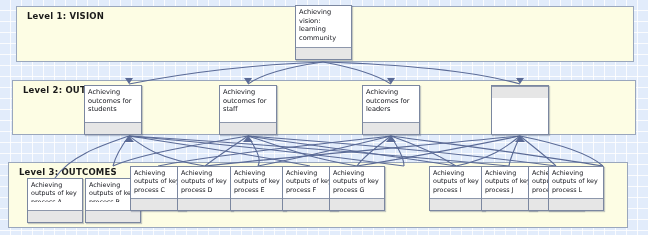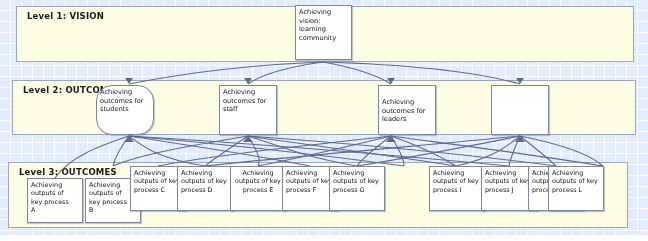--- a/index.html
+++ b/index.html
@@ -59,21 +59,21 @@
     white-space: nowrap;
   }
 
   
   .node {
     position: absolute;
     background: #ffffff;
     border: 1px solid #7b87a0;
     box-sizing: border-box;
     display: flex;
-    flex-direction: row;
+    flex-direction: column;
     box-shadow: 1px 1px 1px rgba(90,100,130,0.35);
   }
   .node-text {
     flex: 1 1 auto;
     padding: 2px 3px 0 3px;
     font-size: 6.6px;
     line-height: 1.32;
     color: #12131a;
     overflow: hidden;
     word-wrap: break-word;
@@ -83,35 +83,35 @@
     height: 11px;
     background: #e6e6e6;
     border-top: 1px solid #8d97ab;
   }
 
   
   #node-vision { left: 295px; top: 5px; width: 57px; height: 55px; }
 
   
   .node-outcome { top: 85px; width: 58px; height: 50px; }
-  #node-outcome-0 { left: 96px; border-radius: 16px; }
+  #node-outcome-0 { left: 84px; }
   #node-outcome-1 { left: 219px; }
-  #node-outcome-2 { left: 378px; align-items: center; }
+  #node-outcome-2 { left: 362px; }
   #node-outcome-3 { left: 491px; }
 
   
   .node-output { width: 56px; height: 45px; }
   .node-output .node-text { font-size: 6.4px; }
   .node-output.lowered { top: 178px; gap: 8px; }
   .node-output.raised  { top: 166px; }
   #node-output-0  { left: 27px; }
   #node-output-1  { left: 85px; }
   #node-output-2  { left: 130px; }
   #node-output-3  { left: 177px; justify-content: center; }
-  #node-output-4  { left: 230px; text-align: center; }
+  #node-output-4  { left: 230px; }
   #node-output-5  { left: 282px; }
   #node-output-6  { left: 329px; }
   #node-output-7  { left: 376px; }
   #node-output-8  { left: 429px; justify-content: space-between; }
   #node-output-9  { left: 481px; }
   #node-output-10 { left: 528px; }
   #node-output-11 { left: 548px; }
 </style>
 </head>
 <body>

